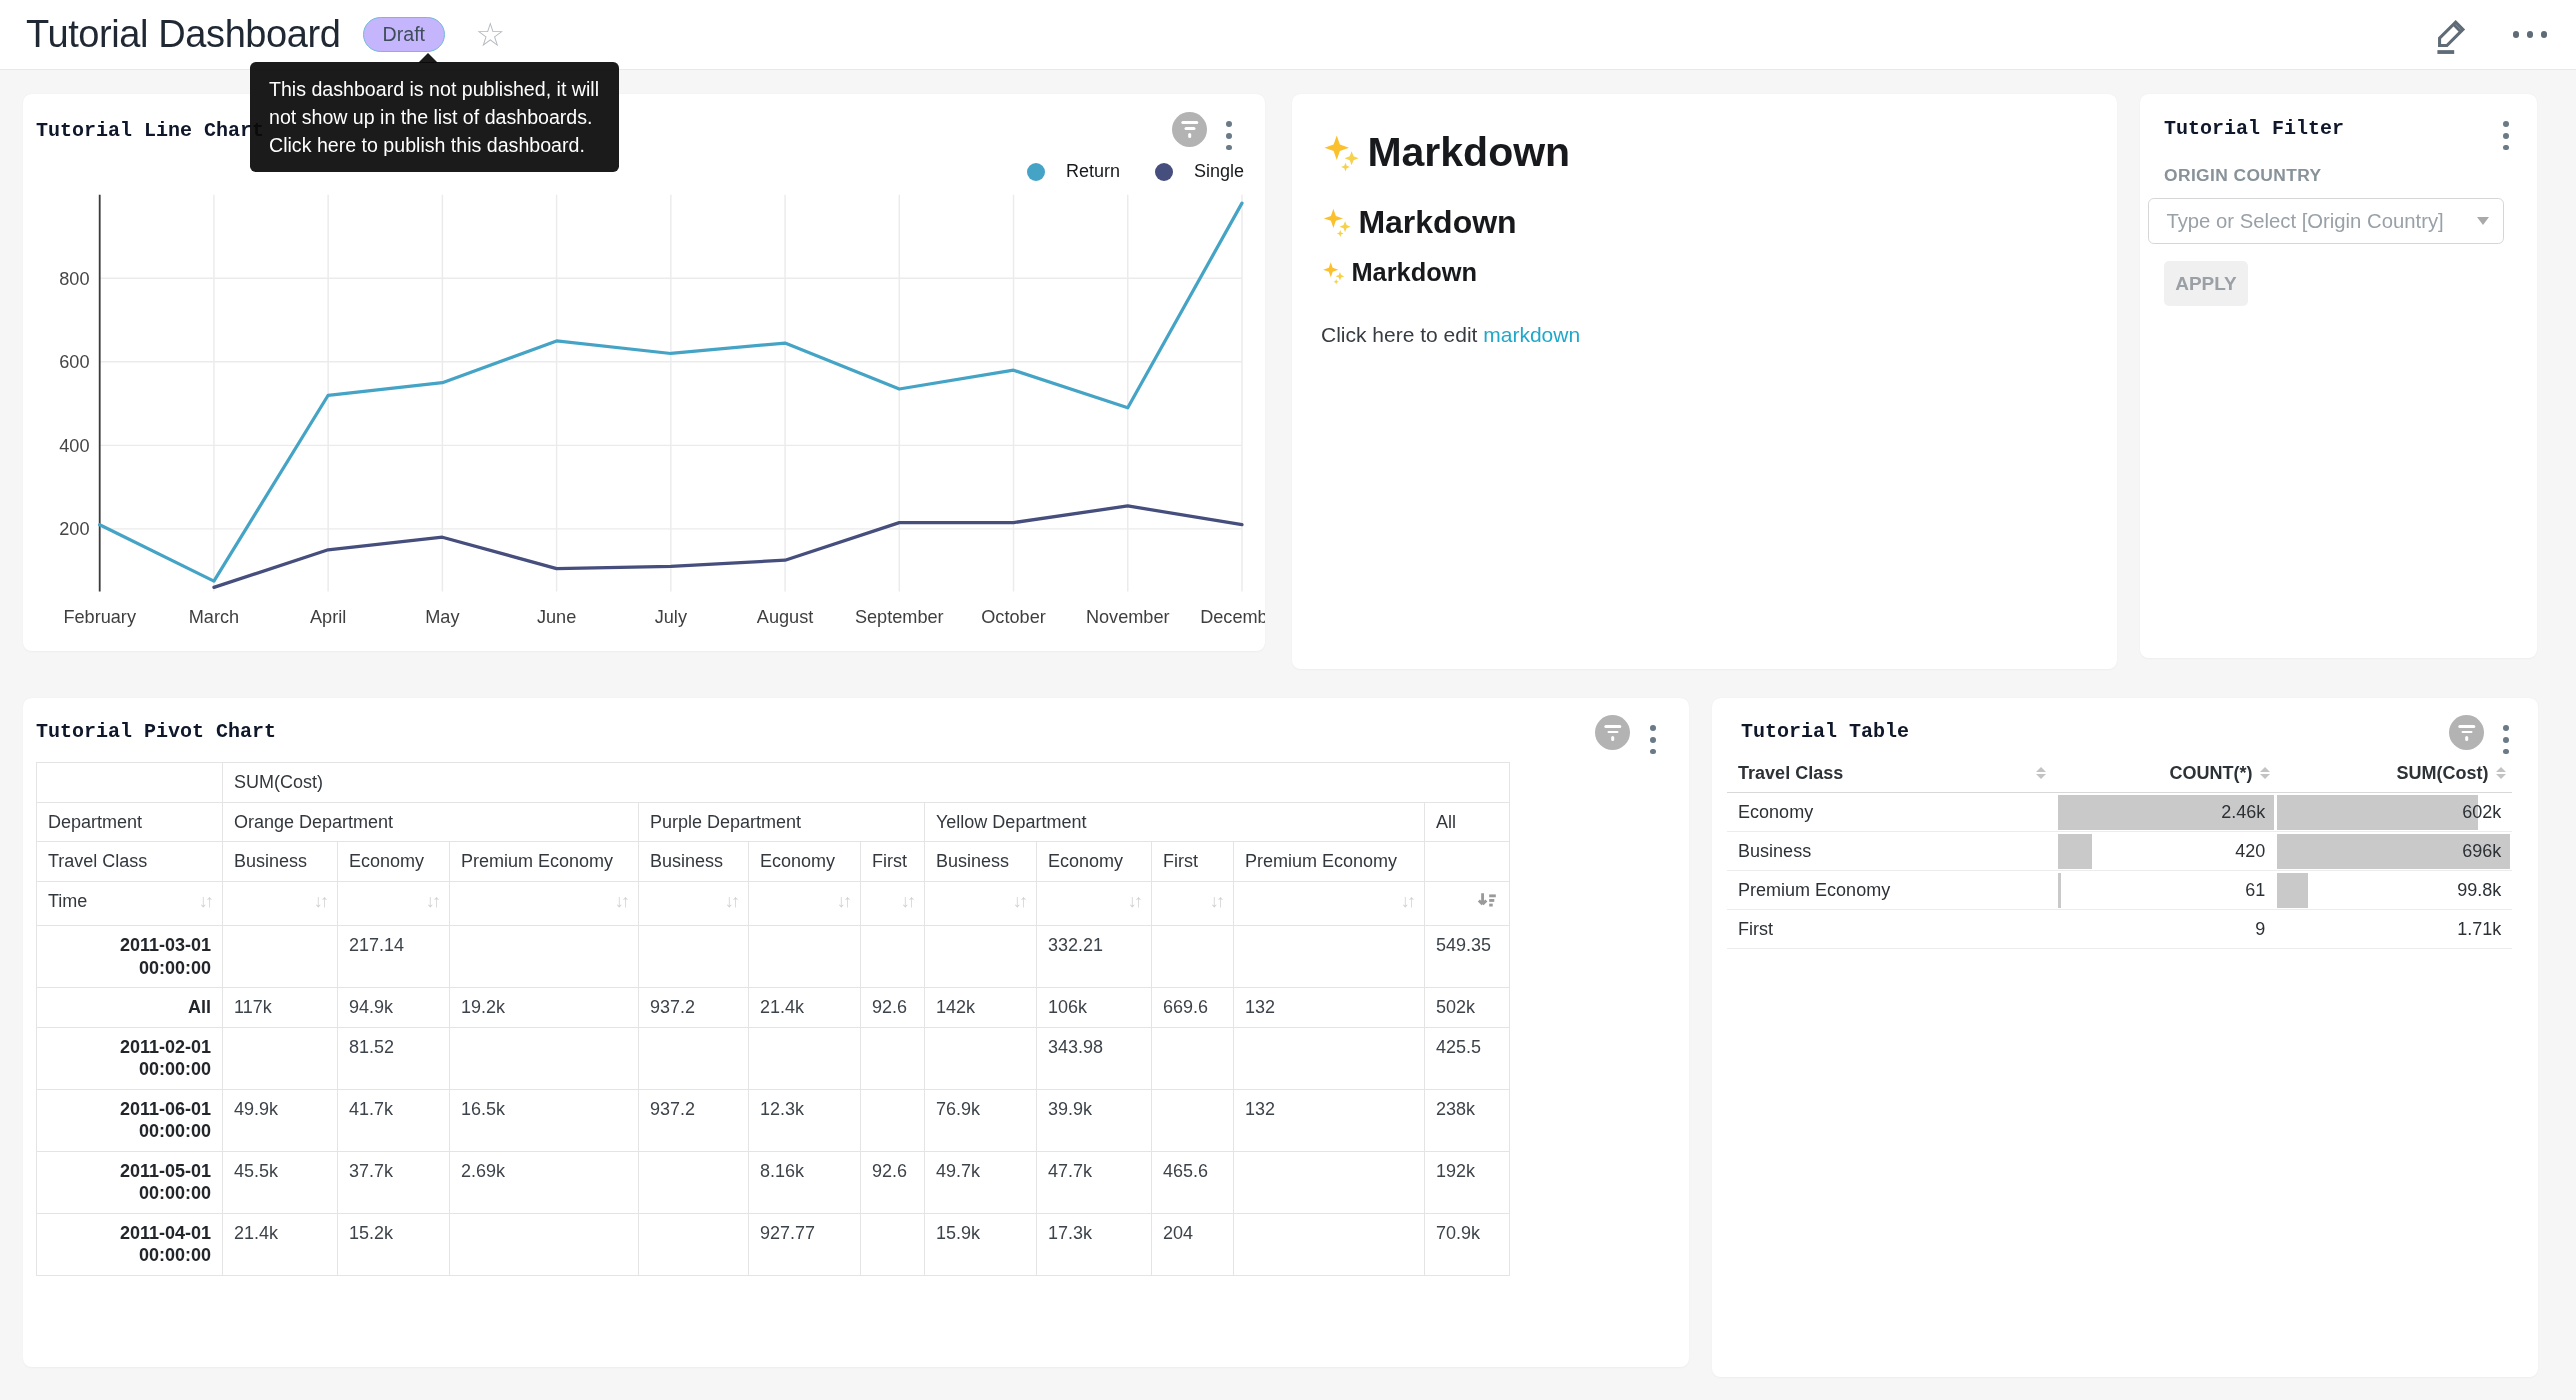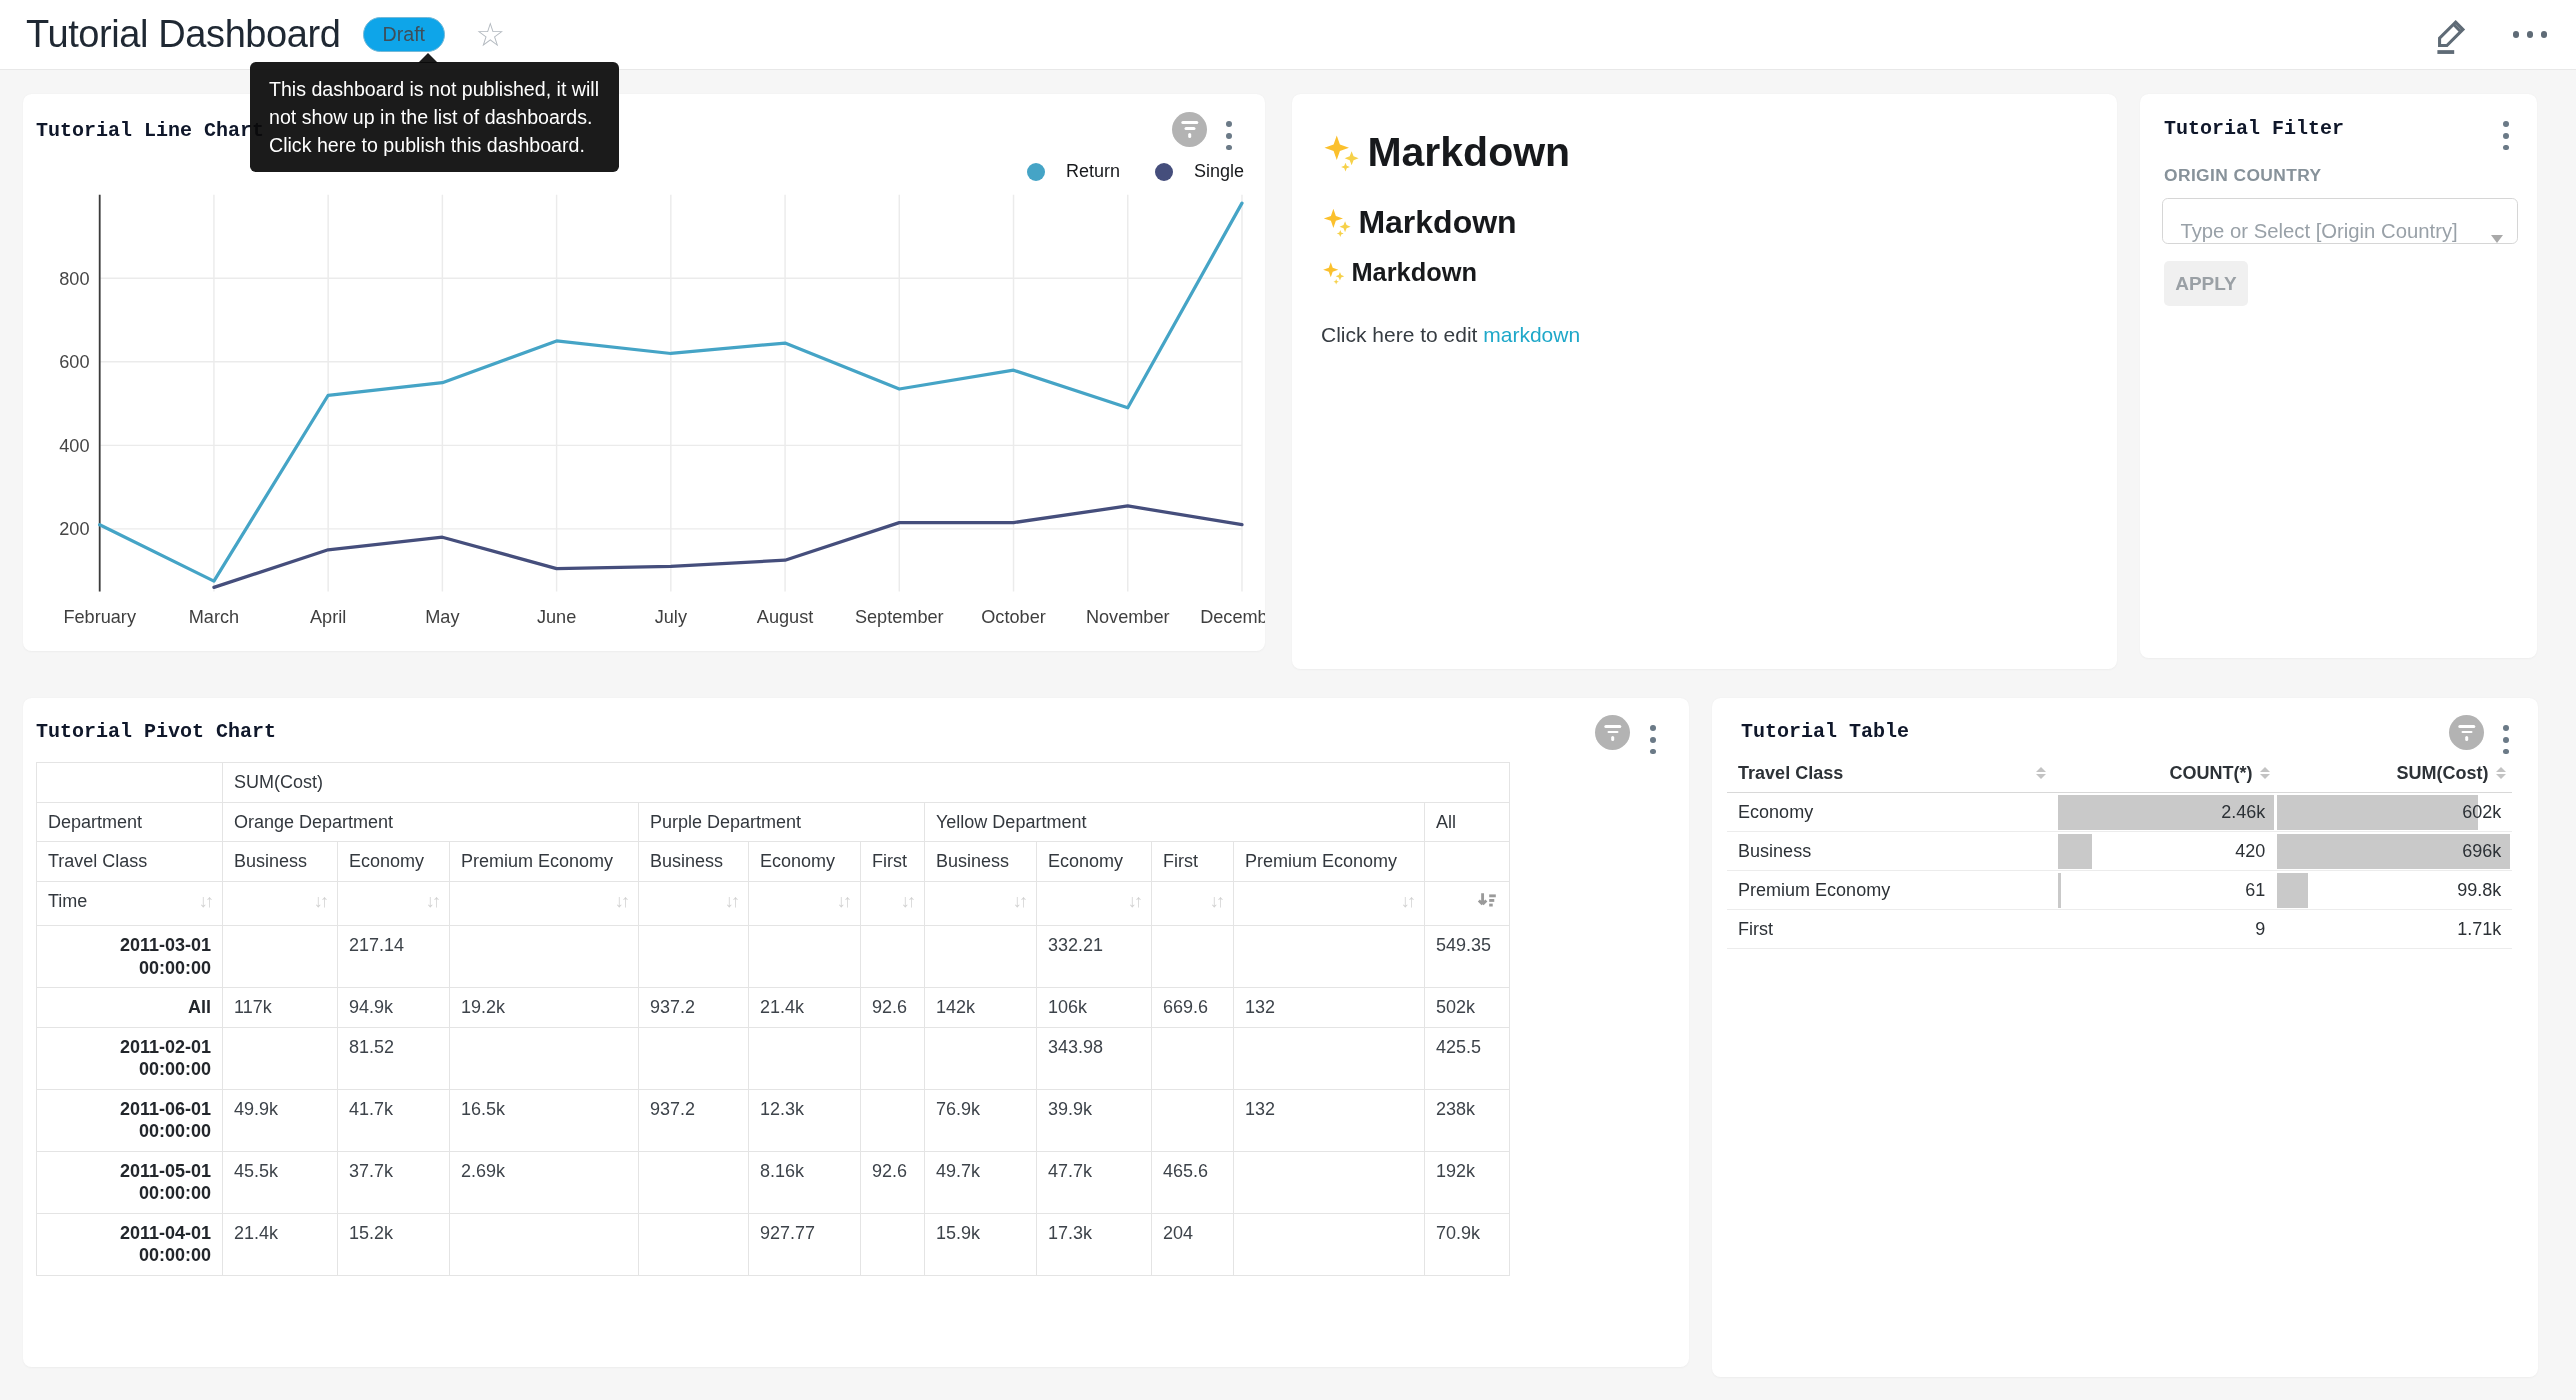--- a/index.html
+++ b/index.html
@@ -2,21 +2,21 @@
 <html style="font-size:11.6px"><head>
 <meta charset="utf-8">
 <style>
   * { margin:0; padding:0; box-sizing:border-box; }
   html,body { width:2576px; height:1400px; }
   body { font-family:"Liberation Sans", sans-serif; background:#f6f6f6; overflow:hidden; position:relative; }
 
   
   .topbar { position:absolute; left:0; top:0; width:2576px; height:70px; background:#fff; border-bottom:1.5px solid #e8e8e8; display:flex; align-items:center; padding:0 29px 0 26px; }
   .dash-title { font-size:38px; font-weight:500; color:#1f2833; letter-spacing:-0.4px; }
-  .draft-badge { margin-left:22px; background:#0ea5e9; border:1.5px solid #74b9d8; border-radius:29px; padding:5.1px 19px; font-size:19.6px; color:#3e4e59; }
+  .draft-badge { margin-left:22px; background:#c4b5fd; border:1.5px solid #74b9d8; border-radius:29px; padding:5.1px 19px; font-size:19.6px; color:#3e4e59; }
   .star { margin-left:30.5px; font-size:33px; color:#b4bac0; line-height:1; cursor:pointer; }
   .topbar-right { margin-left:auto; display:flex; align-items:center; gap:42px; }
   .edit-ic { width:38px; height:41px; position:relative; cursor:pointer; }
   .dots-h { display:flex; gap:7.3px; cursor:pointer; }
   .dots-h i { width:6.5px; height:6.5px; border-radius:50%; background:#5f6b76; }
 
   
   .tooltip { position:absolute; left:250px; top:62px; width:369px; background:rgba(10,10,10,0.93); color:#fff; border-radius:5.8px; padding:13px 19px; font-size:19.6px; line-height:28px; z-index:60; }
   .tooltip .arrow { position:absolute; top:-9.4px; left:168px; width:0; height:0; border-left:10.2px solid transparent; border-right:10.2px solid transparent; border-bottom:10.2px solid rgba(10,10,10,0.93); }
 
@@ -39,21 +39,21 @@
   .legend .lbl { font-size:18px; color:#17191c; }
 
   
   .md-h { position:absolute; left:29px; font-weight:700; color:#17191c; display:flex; align-items:center; }
   .md-h svg { margin-right:4.4px; }
   .md-p { position:absolute; left:29px; top:229px; font-size:21px; color:#363c42; }
   .md-link { color:#1fa8c9; cursor:pointer; }
 
   
   .filt-label { position:absolute; left:24px; top:71px; font-size:17.4px; font-weight:600; color:#87929a; letter-spacing:0.4px; }
-  .filt-select { position:absolute; left:22px; top:104px; width:356px; height:46px; border:1.5px solid #d6d6d6; border-radius:5.8px; display:flex; align-items:flex-end; padding:0 14.5px 0 17.4px; cursor:pointer; background:#fff; }
+  .filt-select { position:absolute; left:8px; top:104px; width:356px; height:46px; border:1.5px solid #d6d6d6; border-radius:5.8px; display:flex; align-items:center; padding:0 14.5px 0 17.4px; cursor:pointer; background:#fff; }
   .filt-select .ph { font-size:20.3px; color:#99a1a8; flex:1; white-space:nowrap; overflow:hidden; }
   .caret-down { width:0; height:0; border-left:6.5px solid transparent; border-right:6.5px solid transparent; border-top:8px solid #a9a9a9; }
   .apply-btn { position:absolute; left:24px; top:167px; width:84px; height:45px; background:#f0f0f0; border:none; border-radius:5.1px; font-size:19px; font-weight:600; color:#9aa0a5; font-family:inherit; }
 
   
   .pivot-table { position:absolute; left:13px; top:64px; width:1472px; border-collapse:collapse; table-layout:fixed; background:#fff; }
   .pivot-table th, .pivot-table td { border:1.5px solid #e4e4e4; padding:8px 11px; font-size:18px; line-height:22.5px; text-align:left; vertical-align:top; color:#3d434a; font-weight:400; overflow:hidden; }
   .pivot-table thead th { font-weight:500; color:#33383e; }
   .pivot-table tbody th { font-weight:600; color:#22262b;text-align:right; }
   .sort-inactive { float:right; color:#d2d2d2; font-size:18px; letter-spacing:-2.9px; }

